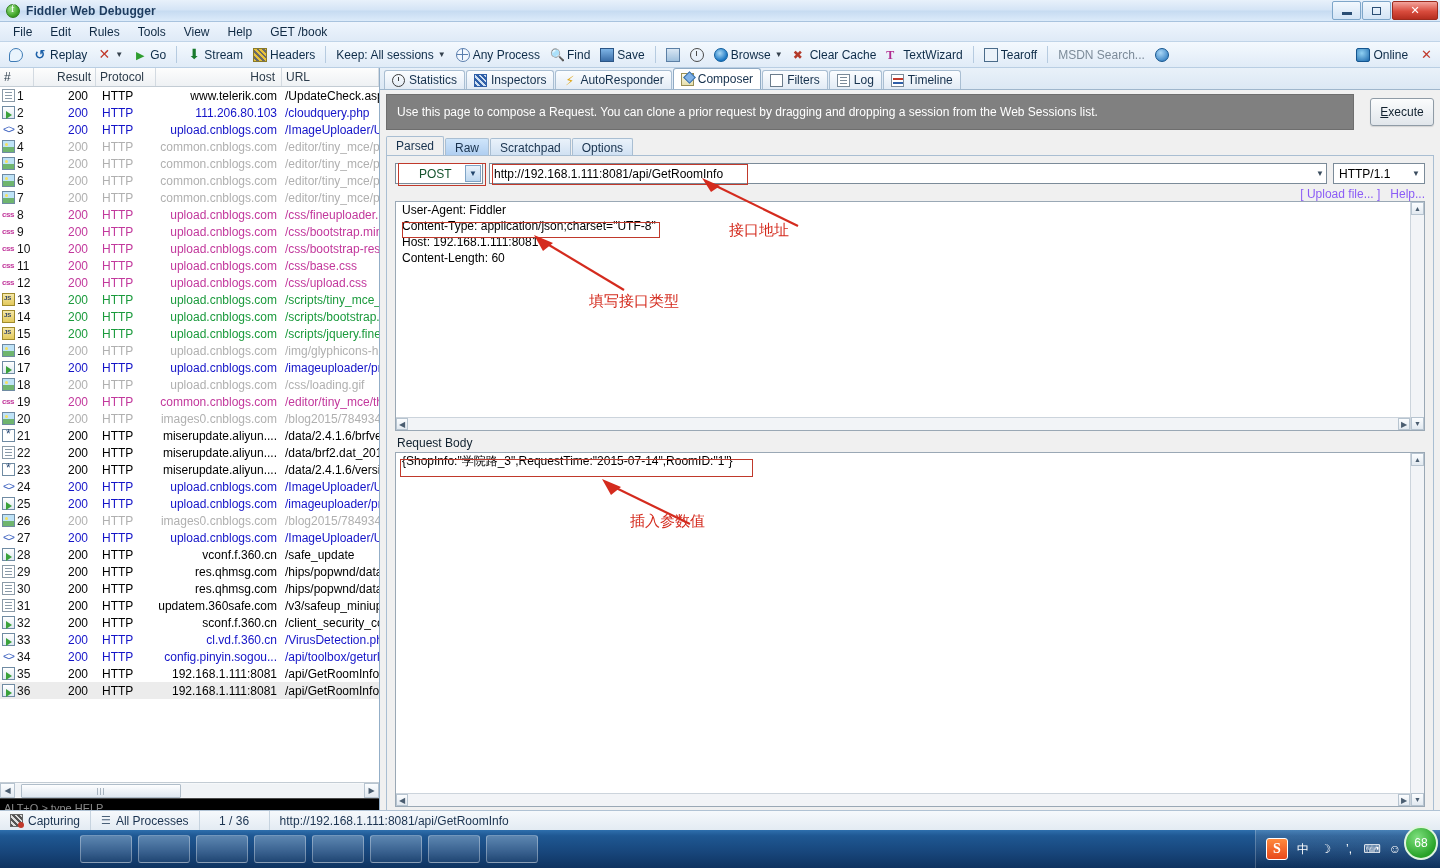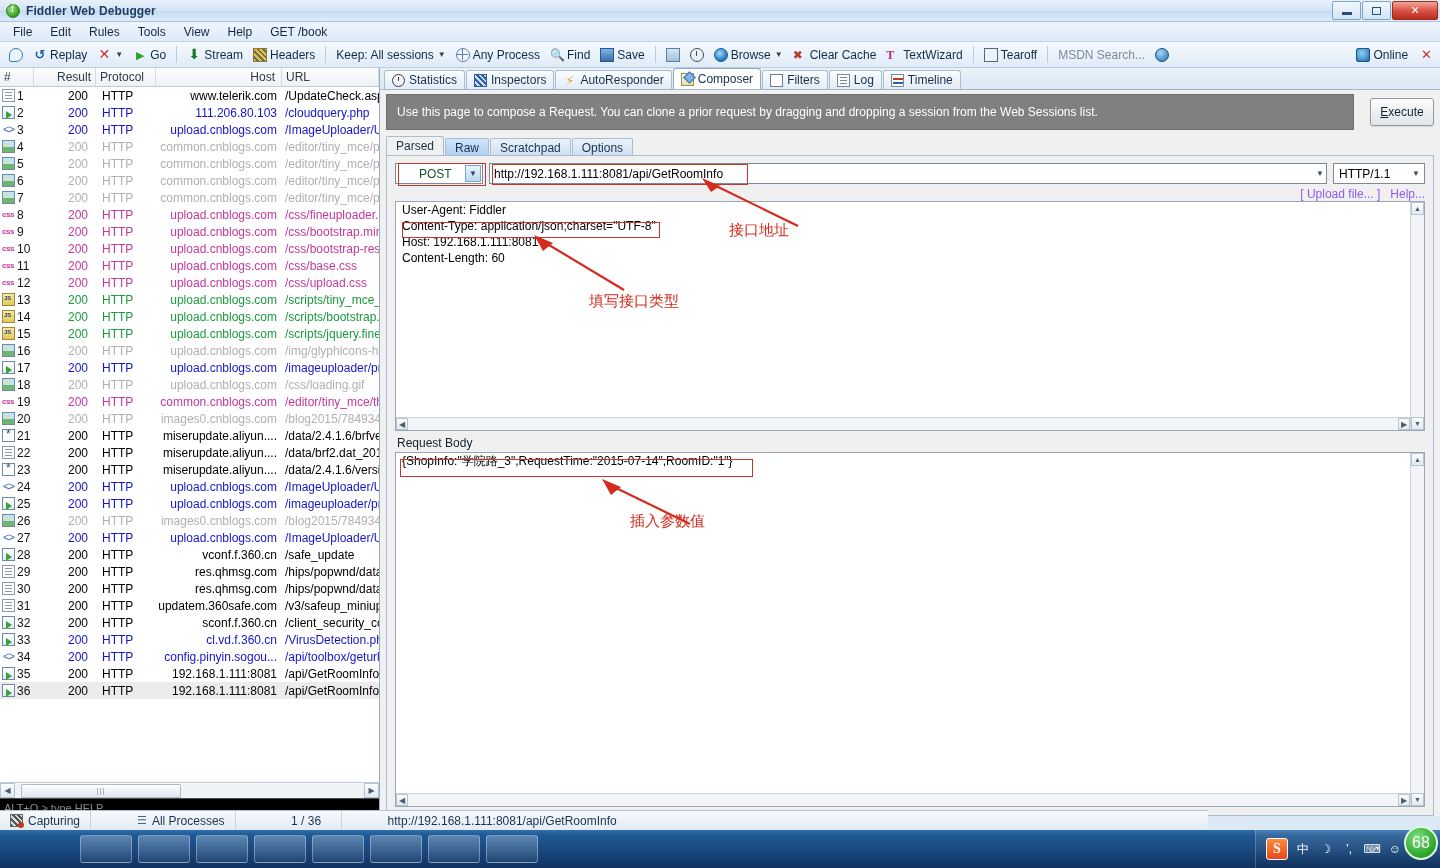--- a/index.html
+++ b/index.html
@@ -353,21 +353,21 @@
   .sogou-s {
     width:22px;height:22px;border-radius:3px;
     background: linear-gradient(#ff8a3d,#e8481b);
     color:#fff; font-weight:bold; font-size:14px;
     display:flex;align-items:center;justify-content:center;
     font-family:"Liberation Serif",serif; border:1px solid #fff;
   }
   .tray-badge {
     position:absolute; right:2px; top:-4px; width:34px;height:34px;border-radius:50%;
     background: radial-gradient(circle at 38% 32%, #7fe07f, #27a227 70%);
-    color:#fff; font-size:16px; display:flex;align-items:center;justify-content:center;
+    color:#fff; font-size:12px; display:flex;align-items:center;justify-content:center;
     border:2px solid #dff5df;
   }
 </style>
 </head>
 <body>
 
 <div class="app">
 
   <div class="titlebar">
     <span class="app-icon"></span>
@@ -984,21 +984,21 @@
     <svg class="arrow-svg" style="left:594px;top:478px;width:110px;height:52px;" viewBox="0 0 110 52">
       <line x1="96" y1="46" x2="18" y2="8" stroke="#d42b1e" stroke-width="2.2"></line>
       <polygon points="8,1 27,9 17,17" fill="#d42b1e"></polygon>
     </svg>
 
     <div class="cn-note" style="left:729px;top:221px;">接口地址</div>
     <div class="cn-note" style="left:589px;top:292px;">填写接口类型</div>
     <div class="cn-note" style="left:630px;top:512px;">插入参数值</div>
   </div>
 
-  <div class="statusbar" style="position:absolute;left:0;bottom:38px;width:1208px;gap:36px;">
+  <div class="statusbar" style="position:absolute;left:0;bottom:38px;width:1440px;">
     <div class="sb-cell">
       <span class="sb-cap-icon"></span>
       <span>Capturing</span>
     </div>
     <div class="sb-cell">
       <span class="sb-proc-icon">☰</span>
       <span>All Processes</span>
     </div>
     <div class="sb-cell sb-counts">1 / 36</div>
     <div class="sb-url">http://192.168.1.111:8081/api/GetRoomInfo</div>

